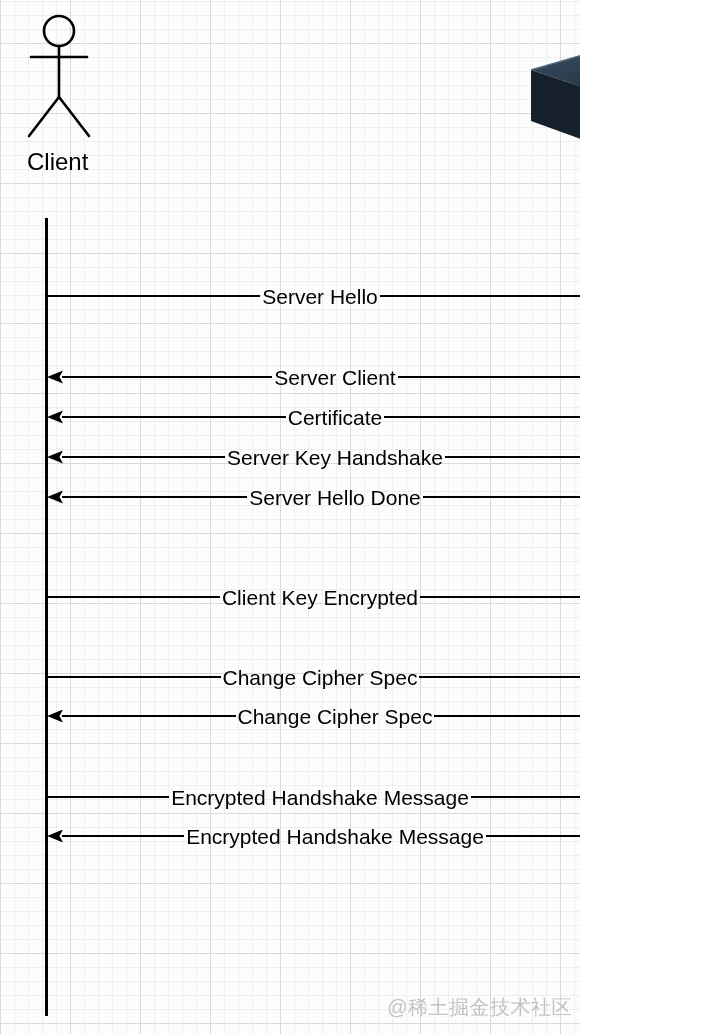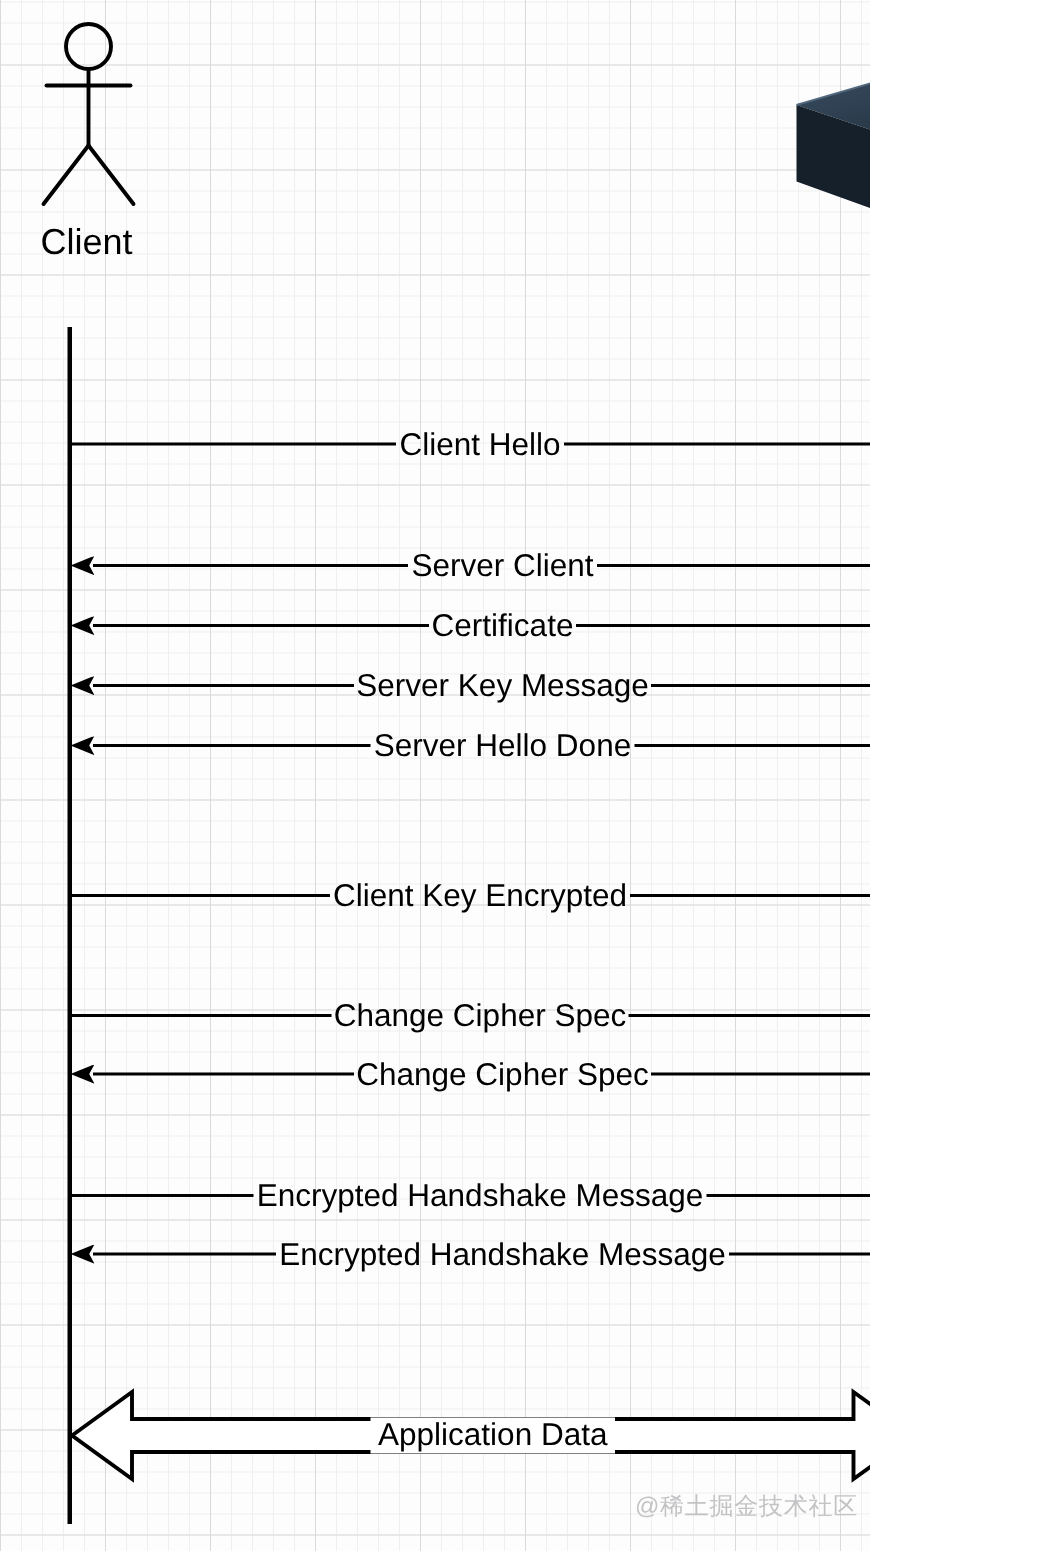--- a/index.html
+++ b/index.html
@@ -101,21 +101,21 @@
     line-height: 1.1;
     color: #000;
     white-space: nowrap;
   }
 
   
   .watermark {
     position: absolute;
     right: 8px;
     top: 994px;
-    font-size: 16px;
+    font-size: 20px;
     letter-spacing: 0.5px;
     color: #c3c3c5;
     white-space: nowrap;
   }
 </style>
 </head>
 <body>
 
 <div class="stage">
 
@@ -166,40 +166,40 @@
 
     <rect x="146" y="18" width="7" height="4" fill="#0e1720" transform="rotate(16 149 20)"></rect>
   </svg>
 
   <div class="lifeline client"></div>
   <div class="lifeline server"></div>
 
   <div id="messages">
       <div class="msg" style="top: 296px;">
         <div class="line"></div>
-        <div class="lbl">Client Hello</div>
+        <div class="lbl">Server Hello</div>
         <div class="line"></div>
         <span class="head right"></span>
       </div>
       <div class="msg" style="top: 377px;">
         <span class="head left"></span>
         <div class="line"></div>
         <div class="lbl">Server Client</div>
         <div class="line"></div>
       </div>
       <div class="msg" style="top: 417px;">
         <span class="head left"></span>
         <div class="line"></div>
         <div class="lbl">Certificate</div>
         <div class="line"></div>
       </div>
       <div class="msg" style="top: 457px;">
         <span class="head left"></span>
         <div class="line"></div>
-        <div class="lbl">Server Key Message</div>
+        <div class="lbl">Server Key Handshake</div>
         <div class="line"></div>
       </div>
       <div class="msg" style="top: 497px;">
         <span class="head left"></span>
         <div class="line"></div>
         <div class="lbl">Server Hello Done</div>
         <div class="line"></div>
       </div>
       <div class="msg" style="top: 597px;">
         <div class="line"></div>
@@ -226,24 +226,16 @@
         <span class="head right"></span>
       </div>
       <div class="msg" style="top: 836px;">
         <span class="head left"></span>
         <div class="line"></div>
         <div class="lbl">Encrypted Handshake Message</div>
         <div class="line"></div>
       </div>
     </div>
 
-  <div class="duplex-wrap">
-    <svg width="565" height="68" viewBox="0 0 565 68">
-      <polygon points="2,34 42,5 42,23 523,23 523,5 563,34 523,63 523,45 42,45 42,63" fill="#ffffff" stroke="#000" stroke-width="2.6" stroke-linejoin="miter"></polygon>
-    </svg>
-    <div class="duplex-label-box">
-      <span>Application Data</span>
-    </div>
-  </div>
 
   <div class="watermark">@稀土掘金技术社区</div>
 
 </div>
 
 </body></html>

